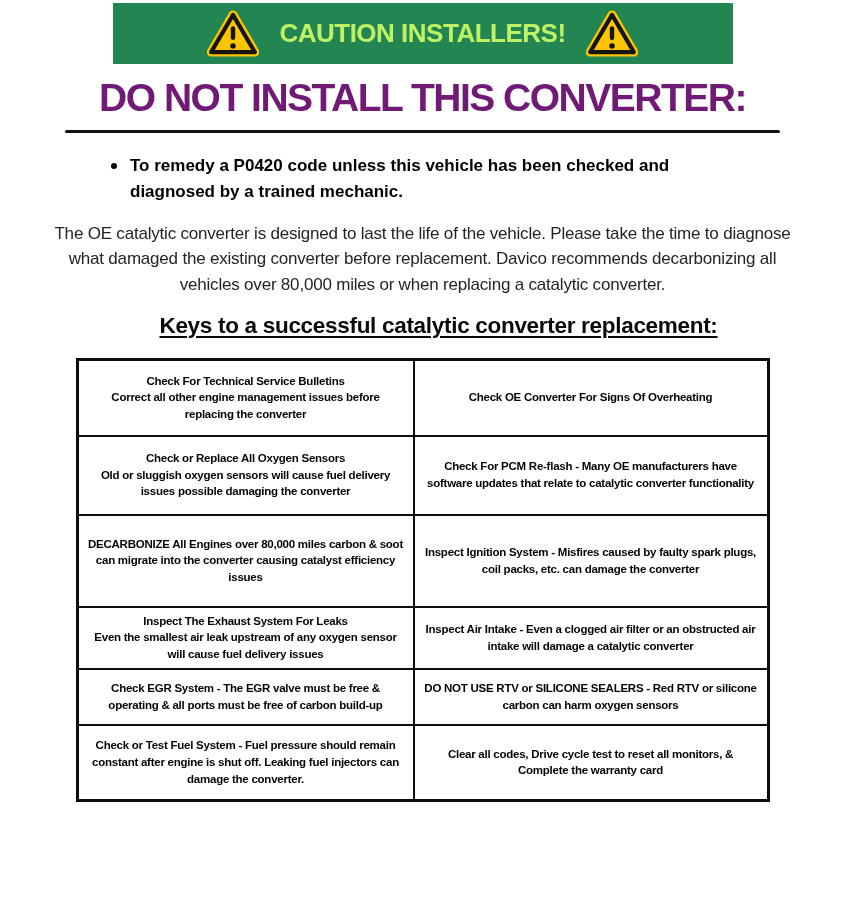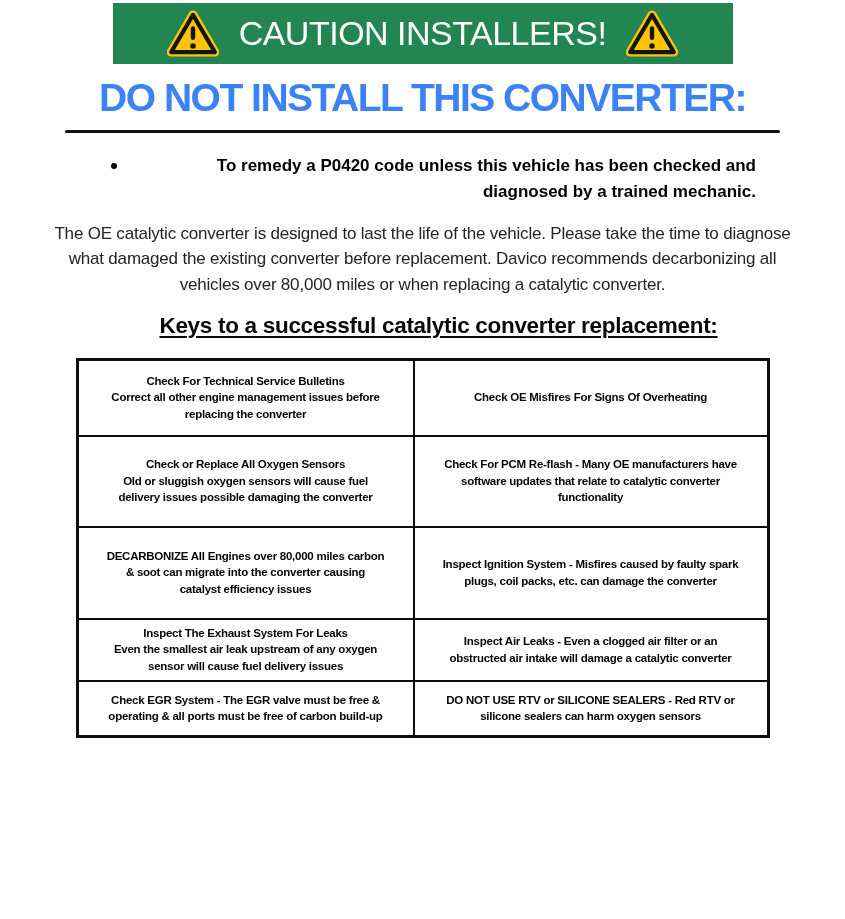--- a/index.html
+++ b/index.html
@@ -13,52 +13,51 @@
 
   
   .banner {
     margin: 3px auto 0;
     width: 620px; height: 61px;
     display: flex; align-items: center; justify-content: center;
     gap: 20px;
   }
   .warn-icon { display: flex; align-items: center; }
   .banner-text {
-    color: #ffffff;
-    font-weight: normal;
-    font-size: 34px;
+    color: #bef264;
+    font-weight: bold;
+    font-size: 26px;
     letter-spacing: -0.5px;
     white-space: nowrap;
   }
 
   
   .headline {
     margin: 12px 0 0;
     text-align: center;
     font-size: 39px;
     font-weight: bold;
     letter-spacing: -1.5px;
-    color: #3b82f6;
+    color: #701a75;
     line-height: 1.15;
   }
 
   .rule {
     width: 715px; height: 3px;
     background: #121212;
     border-radius: 2px;
     margin: 9px auto 0;
   }
 
   
   .bullets {
     margin: 20px 0 0 106px;
     width: 650px;
     padding: 0;
     list-style: none;
-    text-align: right;
   }
   .bullets li {
     position: relative;
     padding-left: 24px;
     font-weight: bold;
     font-size: 17px;
     line-height: 1.55;
     color: #000;
   }
   .bullets li::before {
@@ -108,26 +107,26 @@
   .keys-table col.c-left  { width: 48.7%; }
   .keys-table col.c-right { width: 51.3%; }
   .keys-table td {
     border: 2px solid #0d0d0d;
     text-align: center;
     vertical-align: middle;
     font-weight: bold;
     font-size: 11.5px;
     letter-spacing: -0.25px;
     line-height: 1.45;
-    padding: 5px 26px;
+    padding: 5px 8px;
     color: #050505;
     white-space: pre-line;
   }
   .keys-table tr:nth-child(1) { height: 76px; }
-  .keys-table tr:nth-child(2) { height: 91px; }
+  .keys-table tr:nth-child(2) { height: 79px; }
   .keys-table tr:nth-child(3) { height: 92px; }
   .keys-table tr:nth-child(4) { height: 62px; }
   .keys-table tr:nth-child(5) { height: 56px; }
   .keys-table tr:nth-child(6) { height: 76px; }
 </style>
 </head>
 <body>
 
 <div class="page">
 
@@ -167,36 +166,40 @@
 
   <table class="keys-table">
     <colgroup>
         <col class="c-left">
         <col class="c-right">
       </colgroup>
     <tbody>
       <tr>
         <td>Check For Technical Service Bulletins
 Correct all other engine management issues before replacing the converter</td>
-        <td>Check OE Misfires For Signs Of Overheating</td>
+        <td>Check OE Converter For Signs Of Overheating</td>
       </tr>
       <tr>
         <td>Check or Replace All Oxygen Sensors
 Old or sluggish oxygen sensors will cause fuel delivery issues possible damaging the converter</td>
         <td>Check For PCM Re-flash - Many OE manufacturers have software updates that relate to catalytic converter functionality</td>
       </tr>
       <tr>
         <td>DECARBONIZE All Engines over 80,000 miles carbon &amp; soot can migrate into the converter causing catalyst efficiency issues</td>
         <td>Inspect Ignition System - Misfires caused by faulty spark plugs, coil packs, etc. can damage the converter</td>
       </tr>
       <tr>
         <td>Inspect The Exhaust System For Leaks
 Even the smallest air leak upstream of any oxygen sensor will cause fuel delivery issues</td>
-        <td>Inspect Air Leaks - Even a clogged air filter or an obstructed air intake will damage a catalytic converter</td>
+        <td>Inspect Air Intake - Even a clogged air filter or an obstructed air intake will damage a catalytic converter</td>
       </tr>
       <tr>
         <td>Check EGR System - The EGR valve must be free &amp; operating &amp; all ports must be free of carbon build-up</td>
-        <td>DO NOT USE RTV or SILICONE SEALERS - Red RTV or silicone sealers can harm oxygen sensors</td>
+        <td>DO NOT USE RTV or SILICONE SEALERS - Red RTV or silicone carbon can harm oxygen sensors</td>
+      </tr>
+      <tr>
+        <td>Check or Test Fuel System - Fuel pressure should remain constant after engine is shut off.  Leaking fuel injectors can damage the converter.</td>
+        <td>Clear all codes,  Drive cycle test to reset all monitors, &amp; Complete the warranty card</td>
       </tr>
     </tbody>
   </table>
 
 </div>
 
 </body></html>

